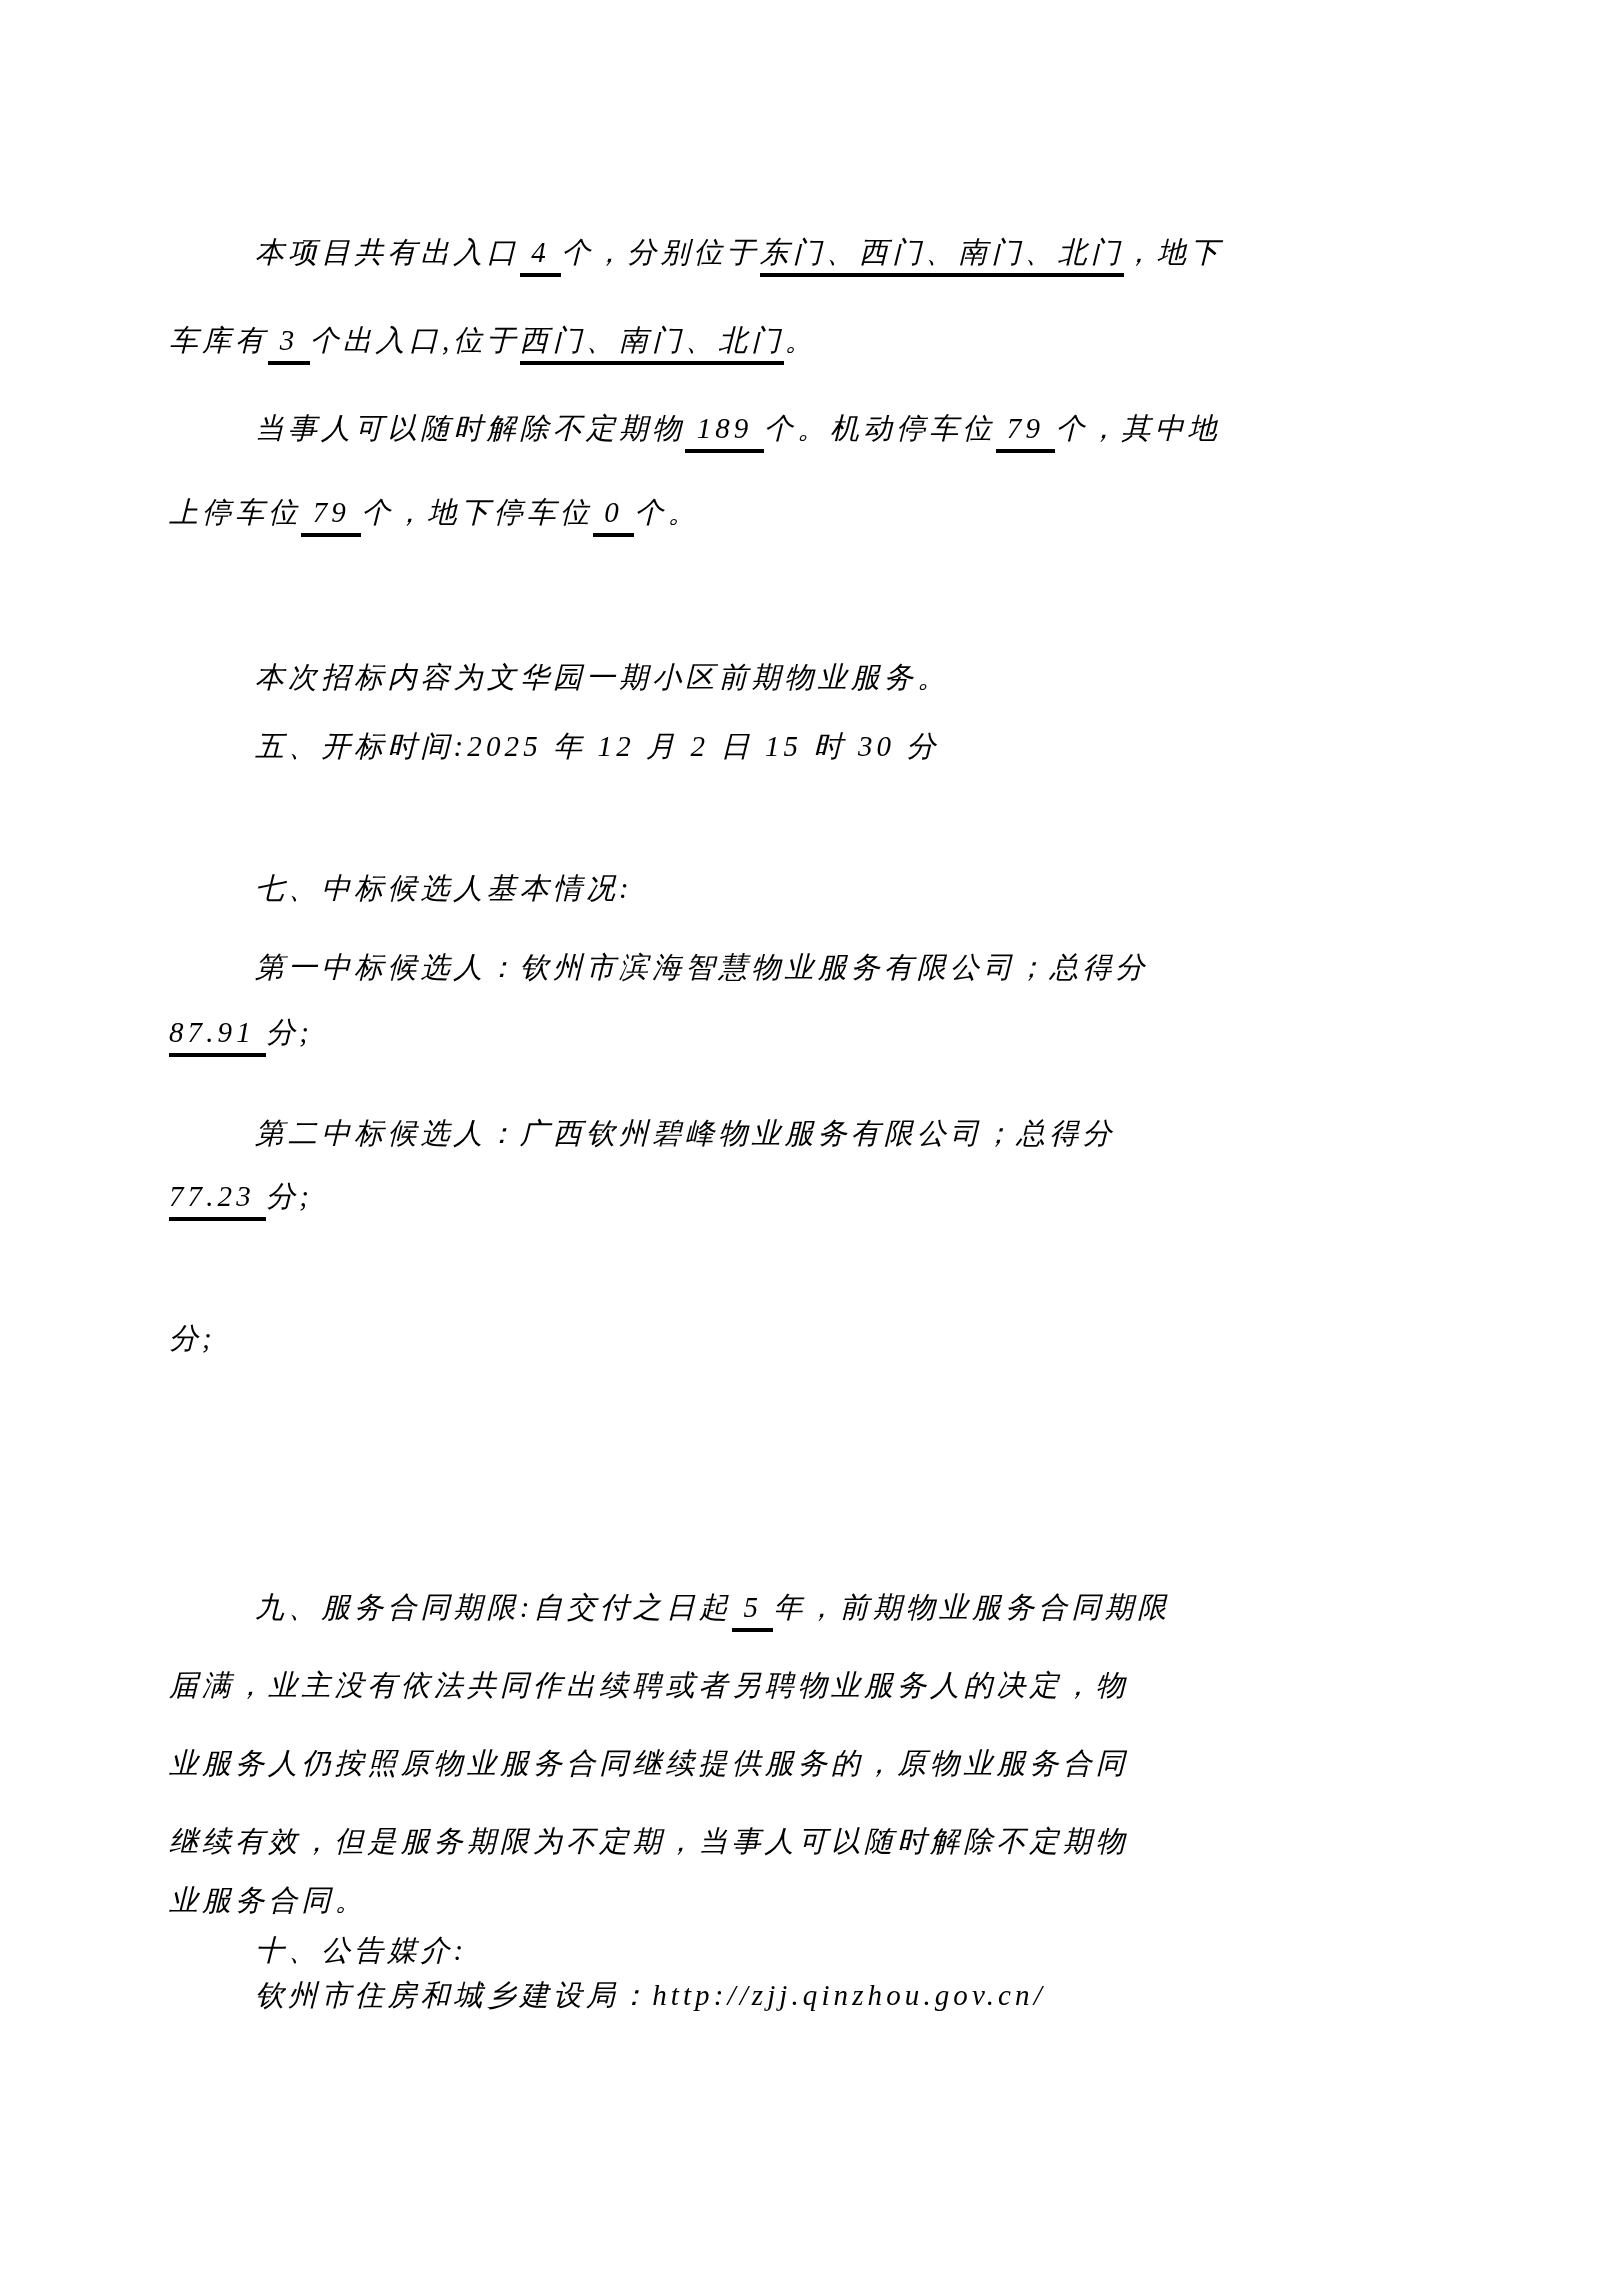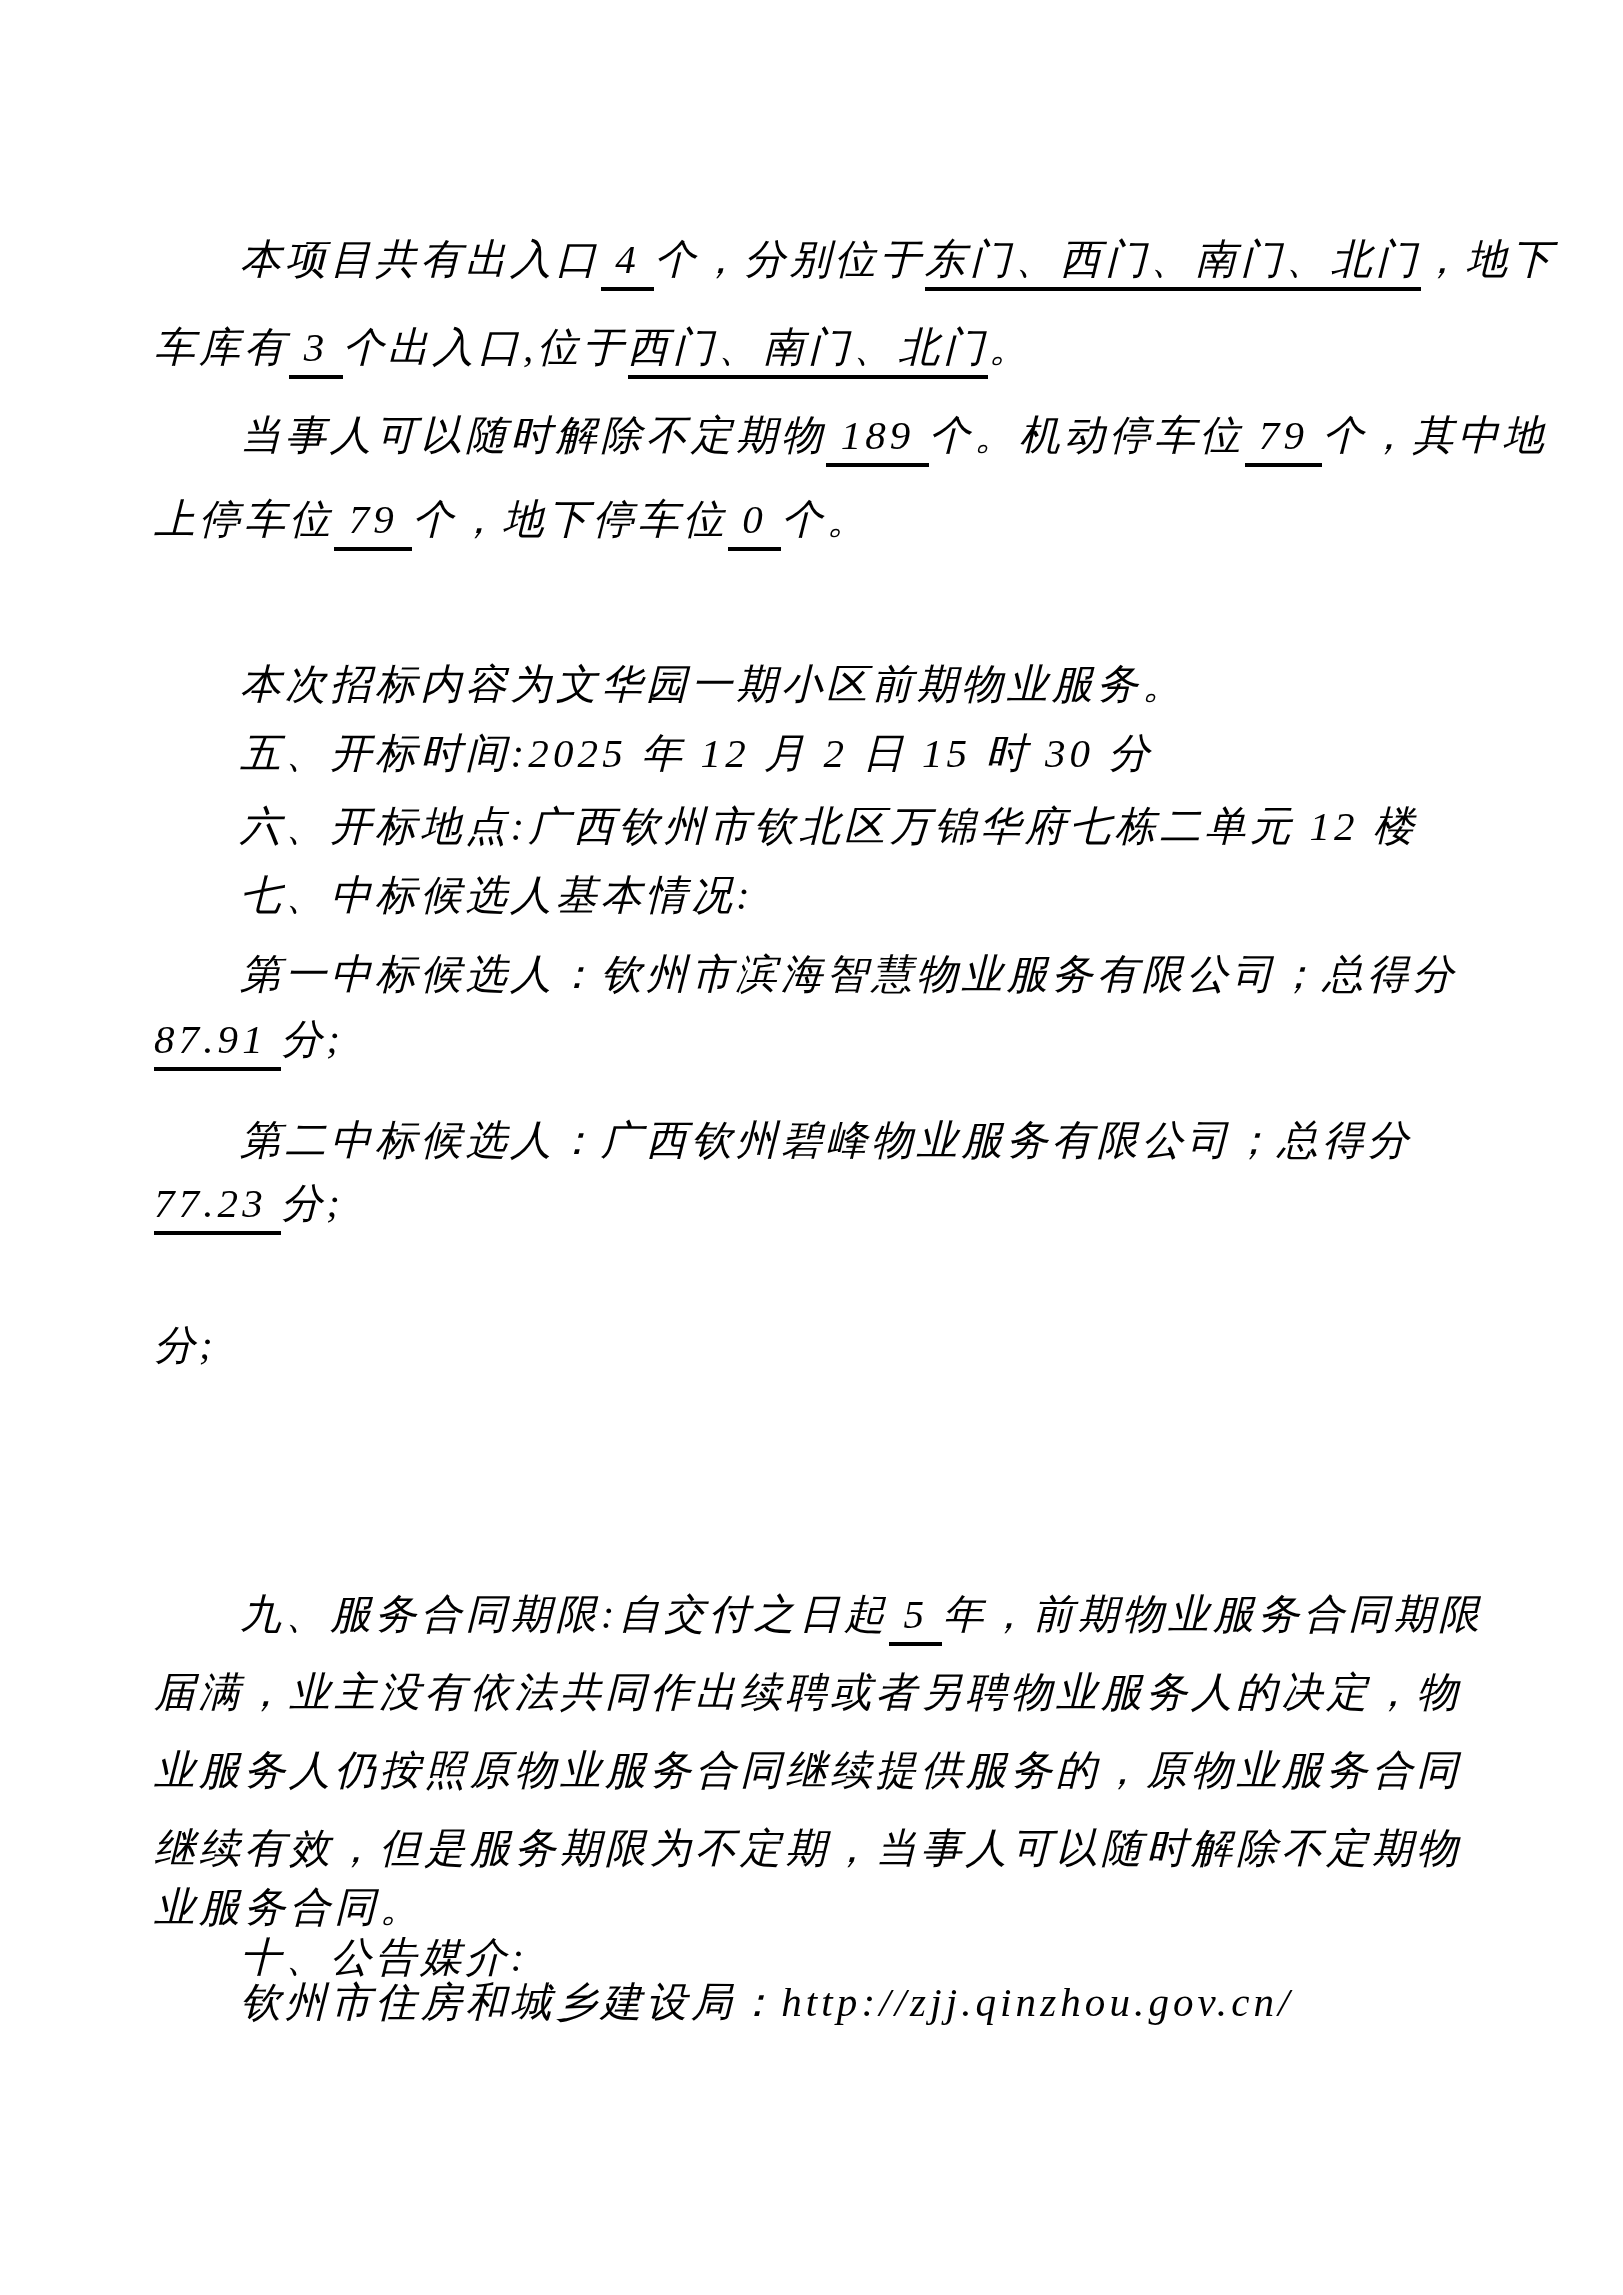--- a/index.html
+++ b/index.html
@@ -12,23 +12,23 @@
     width: 1623px;
     height: 2295px;
     background: #ffffff;
     overflow: hidden;
     font-family: "Liberation Serif", "DejaVu Serif", serif;
     font-style: italic;
     color: #000000;
   }
   .line {
     position: absolute;
-    left: 154px;
+    left: 169px;
     width: 1309px;
-    font-size: 41px;
+    font-size: 29px;
     line-height: 1.15;
     letter-spacing: 4.1px;
     white-space: nowrap;
   }
   .ind {
     text-indent: 86px;
   }
   .u {
     border-bottom: 4.1px solid #000000;
     padding-bottom: 4.6px;
@@ -37,21 +37,20 @@
 </head>
 <body>
 
 <div class="page">
   <div class="line ind" style="top:236px"><span>本项目共有出入口</span><span class="u"> 4 </span><span>个，分别位于</span><span class="u">东门、西门、南门、北门</span><span>，地下</span></div>
   <div class="line" style="top:324px"><span>车库有</span><span class="u"> 3 </span><span>个出入口,位于</span><span class="u">西门、南门、北门</span><span>。</span></div>
   <div class="line ind" style="top:412px"><span>当事人可以随时解除不定期物</span><span class="u"> 189 </span><span>个。机动停车位</span><span class="u"> 79 </span><span>个，其中地</span></div>
   <div class="line" style="top:496px"><span>上停车位</span><span class="u"> 79 </span><span>个，地下停车位</span><span class="u"> 0 </span><span>个。</span></div>
   <div class="line ind" style="top:661px"><span>本次招标内容为文华园一期小区前期物业服务。</span></div>
   <div class="line ind" style="top:730px"><span>五、开标时间:2025 年 12 月 2 日 15 时 30 分</span></div>
-  <div class="line ind" style="top:803px"><span>六、开标地点:广西钦州市钦北区万锦华府七栋二单元 12 楼</span></div>
   <div class="line ind" style="top:872px"><span>七、中标候选人基本情况:</span></div>
   <div class="line ind" style="top:951px"><span>第一中标候选人：钦州市滨海智慧物业服务有限公司；总得分</span></div>
   <div class="line" style="top:1016px"><span class="u">87.91 </span><span>分;</span></div>
   <div class="line ind" style="top:1117px"><span>第二中标候选人：广西钦州碧峰物业服务有限公司；总得分</span></div>
   <div class="line" style="top:1180px"><span class="u">77.23 </span><span>分;</span></div>
   <div class="line" style="top:1322px"><span>分;</span></div>
   <div class="line ind" style="top:1591px"><span>九、服务合同期限:自交付之日起</span><span class="u"> 5 </span><span>年，前期物业服务合同期限</span></div>
   <div class="line" style="top:1669px"><span>届满，业主没有依法共同作出续聘或者另聘物业服务人的决定，物</span></div>
   <div class="line" style="top:1747px"><span>业服务人仍按照原物业服务合同继续提供服务的，原物业服务合同</span></div>
   <div class="line" style="top:1884px"><span>业服务合同。</span></div>

